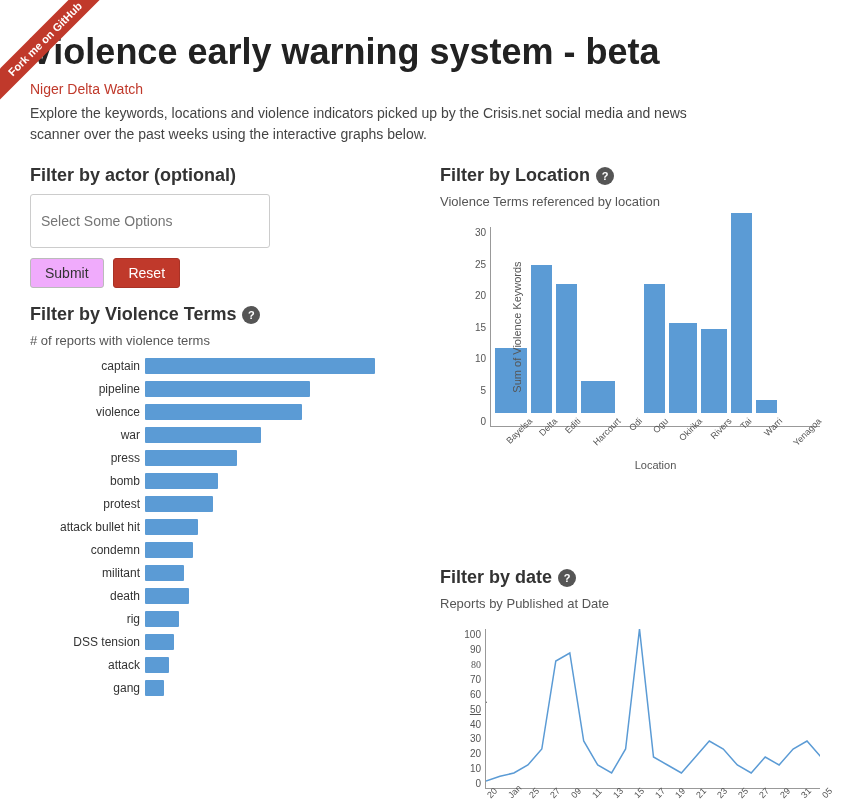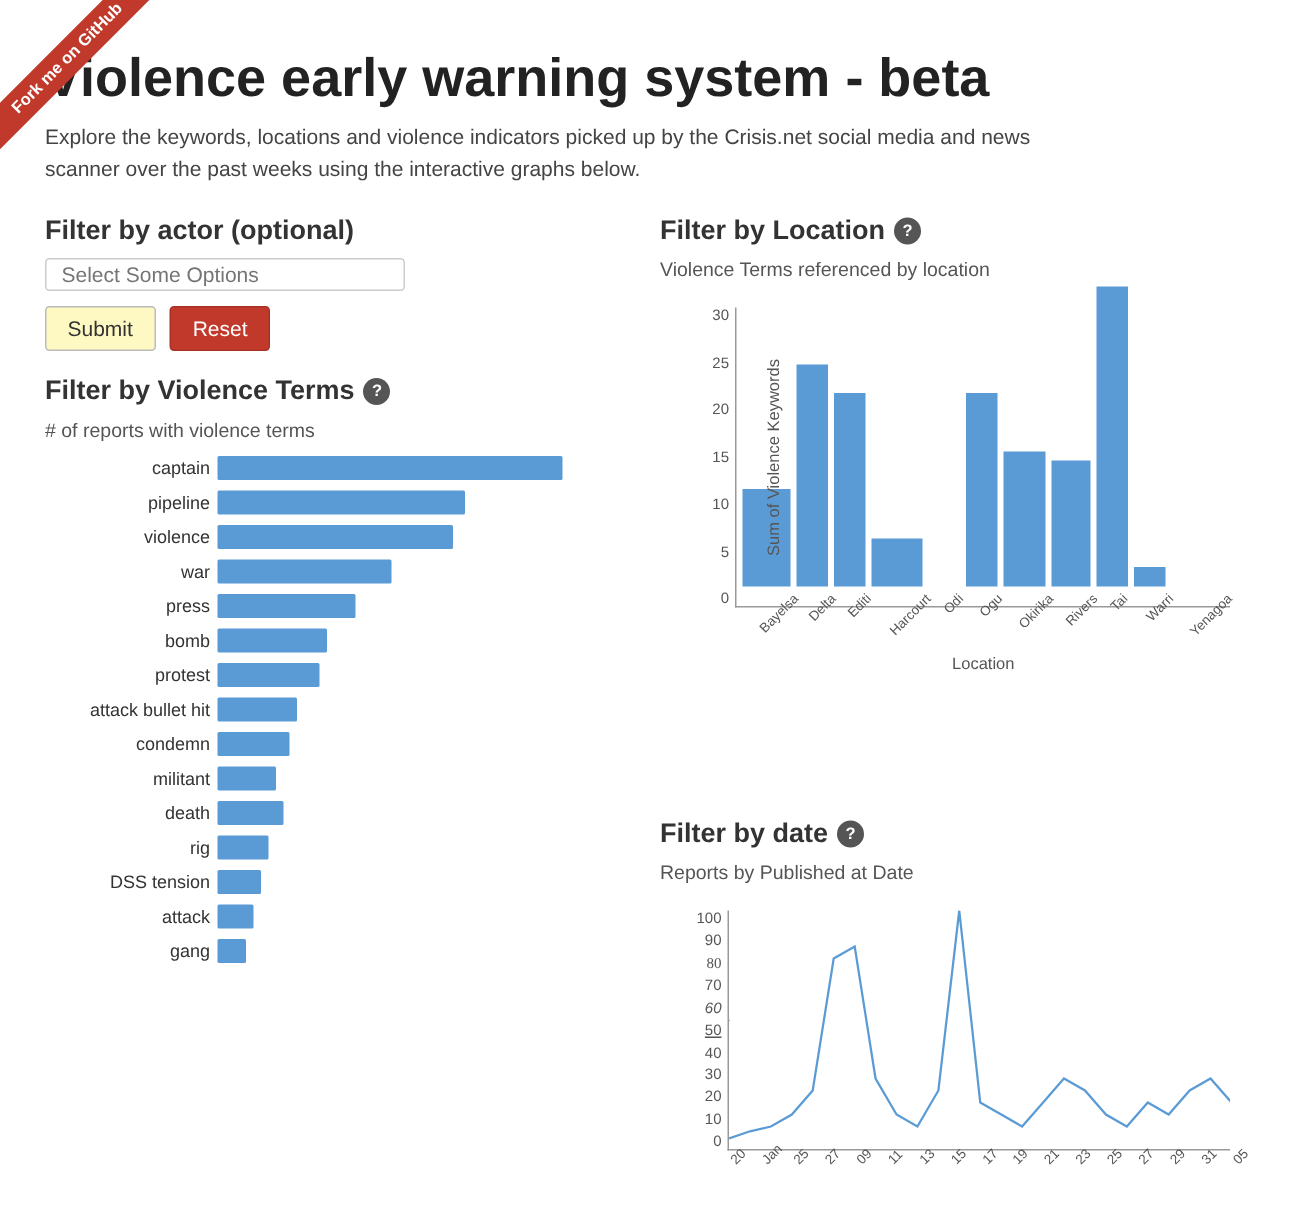--- a/index.html
+++ b/index.html
@@ -92,33 +92,33 @@
       font-weight: bold;
       cursor: pointer;
     }
 
     .filter-actor {
       margin-bottom: 16px;
     }
 
     .select-input {
       width: 240px;
-      padding: 2px 10px;
+      padding: 18px 10px;
       border: 1px solid #ccc;
       border-radius: 3px;
       font-size: 14px;
       color: #999;
       background: #fff;
       margin-bottom: 10px;
       display: block;
       cursor: pointer;
     }
 
     .btn-submit {
-      background: #fef9c3;
+      background: #f0abfc;
       border: 1px solid #bbb;
       color: #333;
       padding: 6px 14px;
       border-radius: 3px;
       font-size: 14px;
       cursor: pointer;
       margin-right: 6px;
     }
 
     .btn-reset {
@@ -332,20 +332,21 @@
 </head>
 <body>
 
 <div class="ribbon">
   <div class="ribbon-inner">Fork me on GitHub</div>
 </div>
 
 <div class="page-wrapper">
 
   <h1>Violence early warning system - beta</h1>
+  <a class="site-link" href="#">Niger Delta Watch</a>
   <p class="description">Explore the keywords, locations and violence indicators picked up by the Crisis.net social media and news scanner over the past weeks using the interactive graphs below.</p>
 
   <div class="two-col">
 
     <div class="left-col">
 
       <div class="filter-actor">
         <div class="section-title">
           <span>Filter by actor (optional)</span>
         </div>
@@ -508,21 +509,21 @@
         <div class="location-sub">Reports by Published at Date</div>
 
         <div class="linechart-wrapper">
           <div class="linechart-y-ticks" id="linechart-y-ticks">
               <div class="y-tick" style="font-size: 10px;">0</div>
               <div class="y-tick" style="font-size: 10px;">10</div>
               <div class="y-tick" style="font-size: 10px;">20</div>
               <div class="y-tick" style="font-size: 10px;">30</div>
               <div class="y-tick" style="font-size: 10px;">40</div>
               <div class="y-tick" style="font-size: 10px; text-decoration: underline;">50</div>
-              <div class="y-tick" style="font-size: 10px; font-style: italic;">60</div>
+              <div class="y-tick" style="font-size: 10px;">60</div>
               <div class="y-tick" style="font-size: 10px;">70</div>
               <div class="y-tick" style="font-size: 10px; font-family: Liberation Serif, serif;">80</div>
               <div class="y-tick" style="font-size: 10px;">90</div>
               <div class="y-tick" style="font-size: 10px;">100</div>
             </div>
           <div class="linechart-area" id="line-chart-area">
             <span class="linechart-y-label"># of Reports</span>
             <svg id="line-svg" width="100%" height="100%" style="overflow:visible;">
                 <path d="M0.0,152.0 L14.0,147.2 L27.9,144.0 L41.9,136.0 L55.8,120.0 L69.8,32.0 L83.8,24.0 L97.7,112.0 L111.7,136.0 L125.6,144.0 L139.6,120.0 L153.5,0.0 L167.5,128.0 L181.5,136.0 L195.4,144.0 L209.4,128.0 L223.3,112.0 L237.3,120.0 L251.3,136.0 L265.2,144.0 L279.2,128.0 L293.1,136.0 L307.1,120.0 L321.0,112.0 L335.0,128.0" fill="none" stroke="#5b9bd5" stroke-width="1.5"></path>
               </svg>

